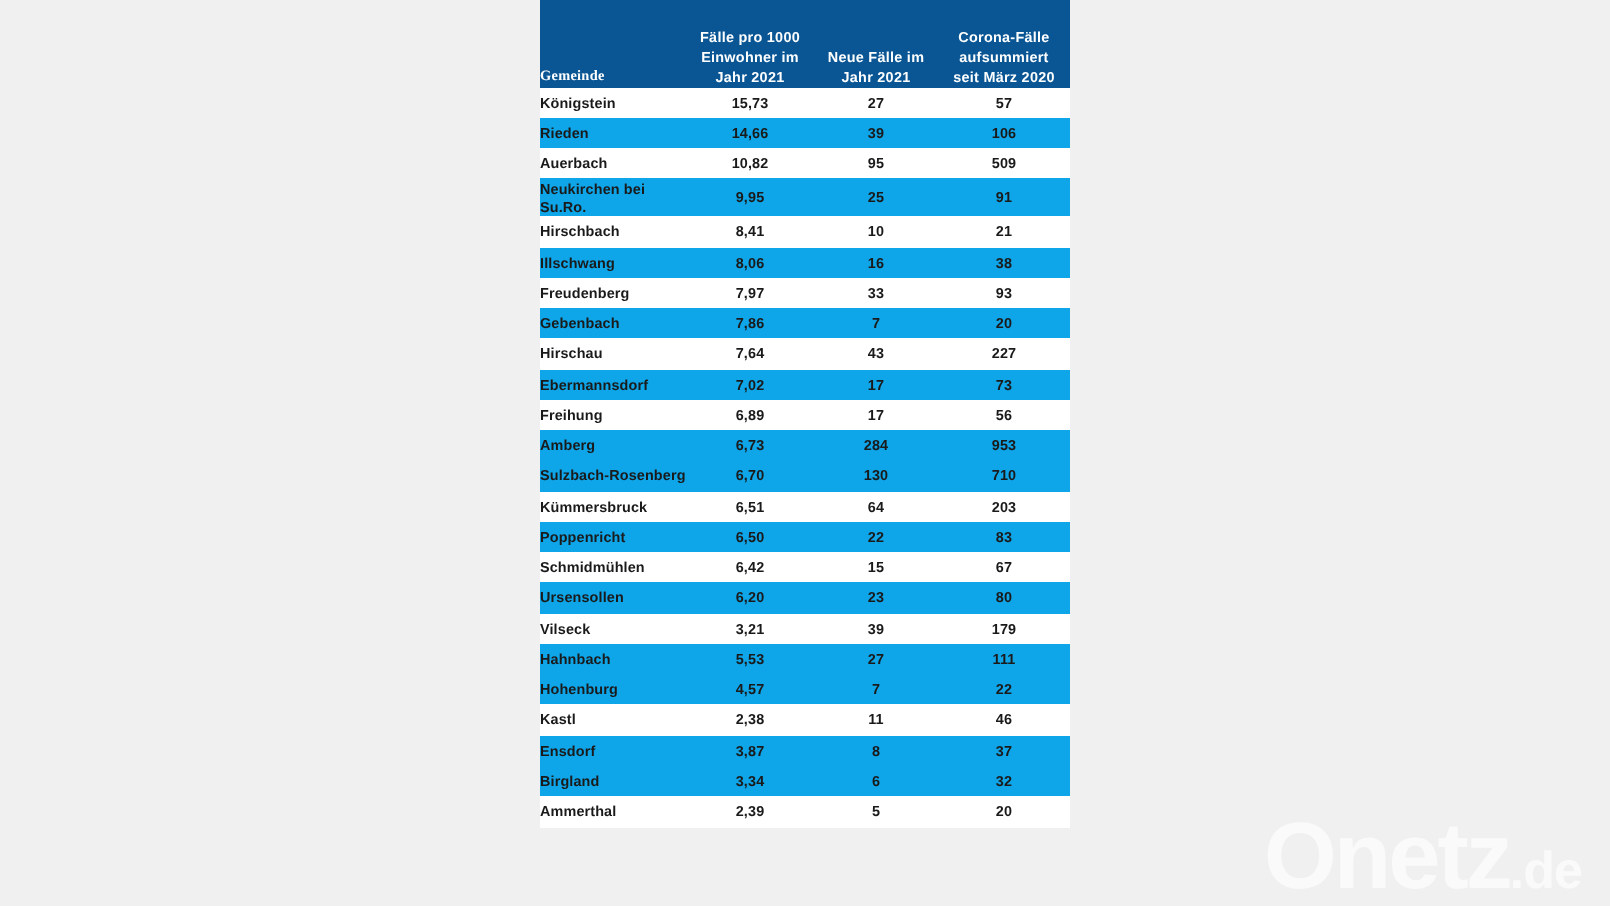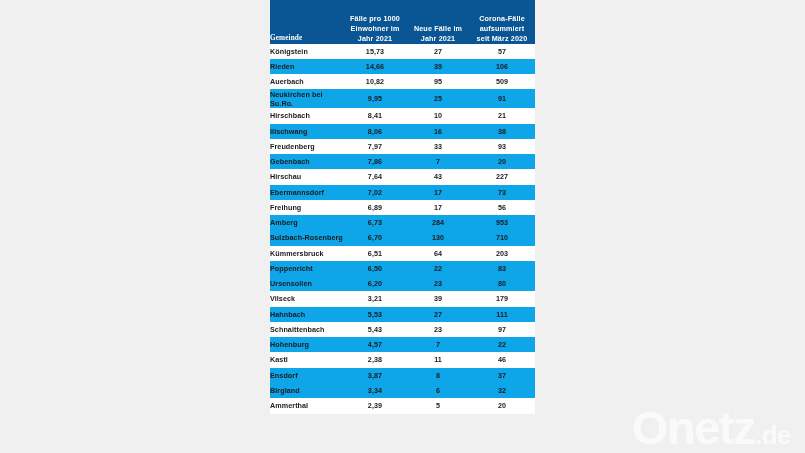--- a/index.html
+++ b/index.html
@@ -230,44 +230,44 @@
             <td class="cell-num">6,51</td>
             <td class="cell-num">64</td>
             <td class="cell-num">203</td>
           </tr>
           <tr class="row-even">
             <td class="cell-name">Poppenricht</td>
             <td class="cell-num">6,50</td>
             <td class="cell-num">22</td>
             <td class="cell-num">83</td>
           </tr>
+          <tr class="row-odd">
+            <td class="cell-name">Schmidmühlen</td>
+            <td class="cell-num">6,42</td>
+            <td class="cell-num">15</td>
+            <td class="cell-num">67</td>
+          </tr>
           <tr class="row-even">
             <td class="cell-name">Ursensollen</td>
             <td class="cell-num">6,20</td>
             <td class="cell-num">23</td>
             <td class="cell-num">80</td>
           </tr>
           <tr class="row-odd">
             <td class="cell-name">Vilseck</td>
             <td class="cell-num">3,21</td>
             <td class="cell-num">39</td>
             <td class="cell-num">179</td>
           </tr>
           <tr class="row-even">
             <td class="cell-name">Hahnbach</td>
             <td class="cell-num">5,53</td>
             <td class="cell-num">27</td>
             <td class="cell-num">111</td>
           </tr>
-          <tr class="row-odd">
-            <td class="cell-name">Schnaittenbach</td>
-            <td class="cell-num">5,43</td>
-            <td class="cell-num">23</td>
-            <td class="cell-num">97</td>
-          </tr>
           <tr class="row-even">
             <td class="cell-name">Hohenburg</td>
             <td class="cell-num">4,57</td>
             <td class="cell-num">7</td>
             <td class="cell-num">22</td>
           </tr>
           <tr class="row-odd">
             <td class="cell-name">Kastl</td>
             <td class="cell-num">2,38</td>
             <td class="cell-num">11</td>

